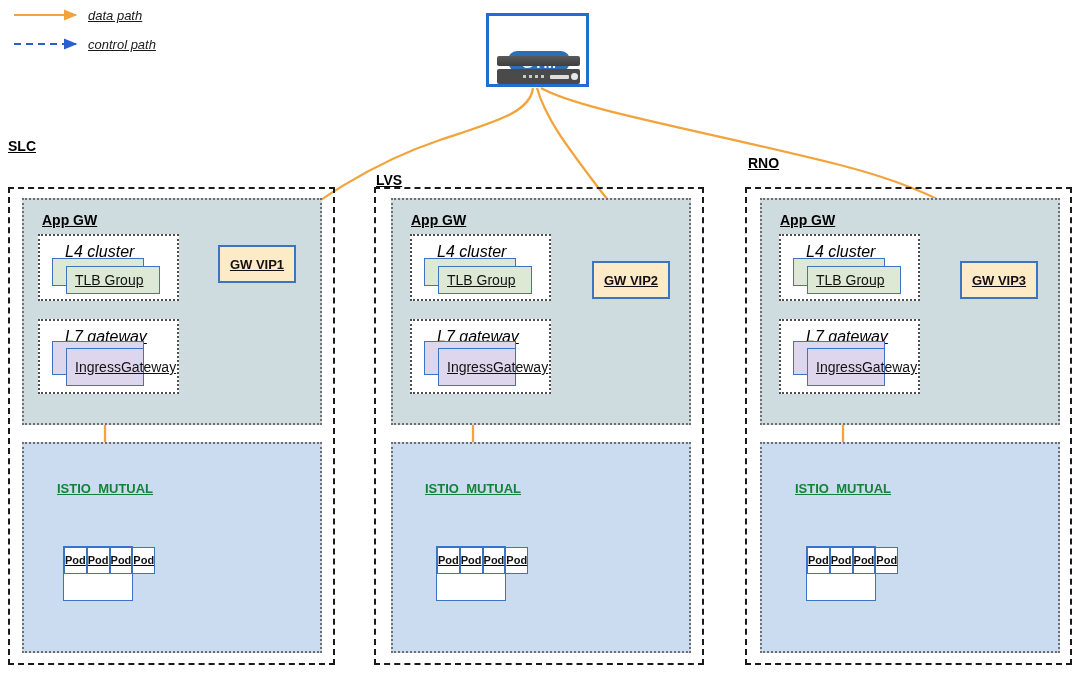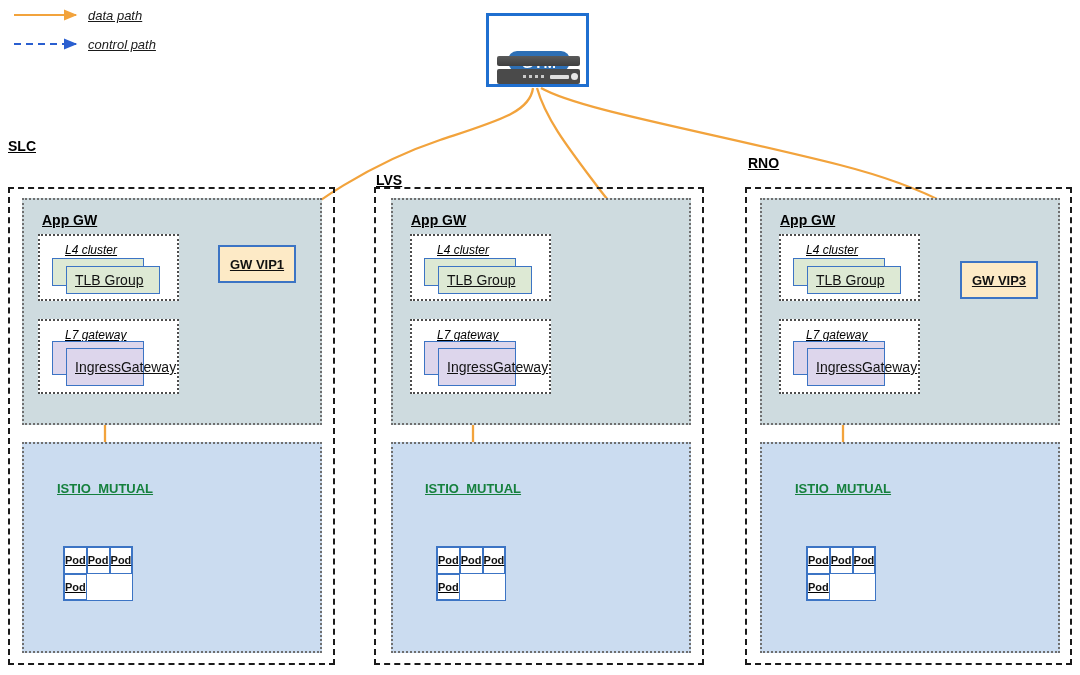--- a/index.html
+++ b/index.html
@@ -93,21 +93,21 @@
     font-size: 14px;
     color: #000000;
   }
   .sub-box {
     border: 2px dotted #4d4d4d;
     background: #ffffff;
     box-sizing: border-box;
   }
   .sub-title {
     font-style: italic;
-    font-size: 12px;
+    font-size: 16px;
     color: #000000;
   }
 
   
   .stack-back {
     border: 1.5px solid #3c74c4;
     box-sizing: border-box;
   }
   .stack-front {
     border: 1.5px solid #3c74c4;
@@ -141,21 +141,21 @@
   }
   .istio-label {
     font-weight: bold;
     font-size: 13px;
     color: #15803d;
     white-space: nowrap;
   }
 
   .pod-grid {
     display: grid;
-    grid-template-columns: 1fr 1fr 1fr;
+    grid-template-columns: 1fr 1fr 1fr 1fr;
     grid-template-rows: 1fr 1fr;
     border: 1.5px solid #3c74c4;
     background: #ffffff;
     box-sizing: border-box;
   }
   .pod-cell {
     border: 1px solid #3c74c4;
     display: flex;
     align-items: center;
     justify-content: center;
@@ -285,20 +285,23 @@
   </div>
 
   <div class="abs sub-box" style="left:410px; top:319px; width:141px; height:75px;">
     <div class="abs sub-title" style="left:25px; top:7px;">L7 gateway</div>
   </div>
   <div class="abs stack-back fill-purple" style="left:424px; top:341px; width:92px; height:34px;"></div>
   <div class="abs stack-front fill-purple" style="left:438px; top:348px; width:78px; height:38px;">
     <span>IngressGateway</span>
   </div>
 
+  <div class="abs vip-box" style="left:592px; top:261px; width:78px; height:38px;">
+    <span>GW VIP2</span>
+  </div>
 
   <div class="abs istio-box" style="left:391px; top:442px; width:300px; height:211px;"></div>
   <div class="abs istio-label" style="left:425px; top:481px;">ISTIO_MUTUAL</div>
   <div class="abs pod-grid" style="left:436px; top:546px; width:70px; height:55px;">
     <div class="pod-cell">Pod</div>
     <div class="pod-cell">Pod</div>
     <div class="pod-cell">Pod</div>
     <div class="pod-cell">Pod</div>
   </div>
 

